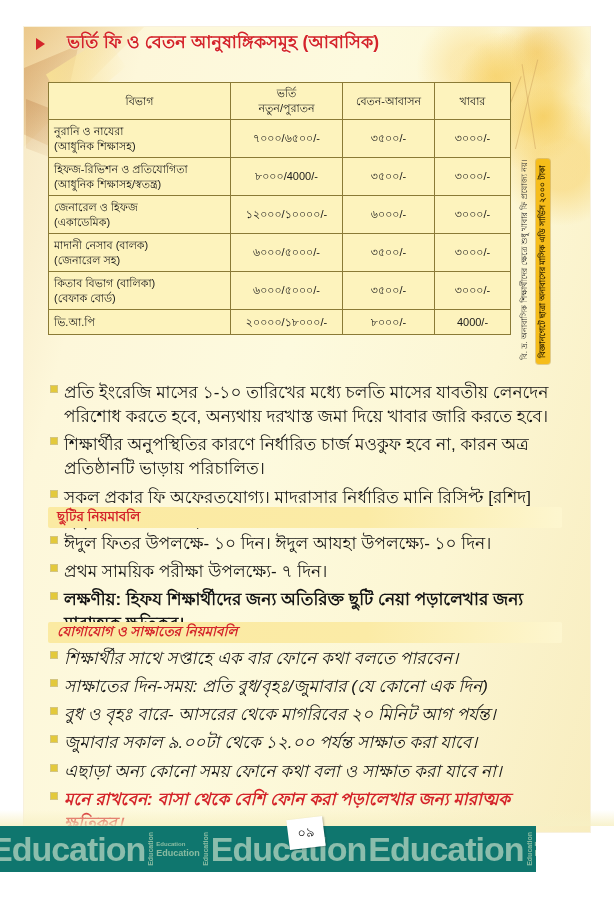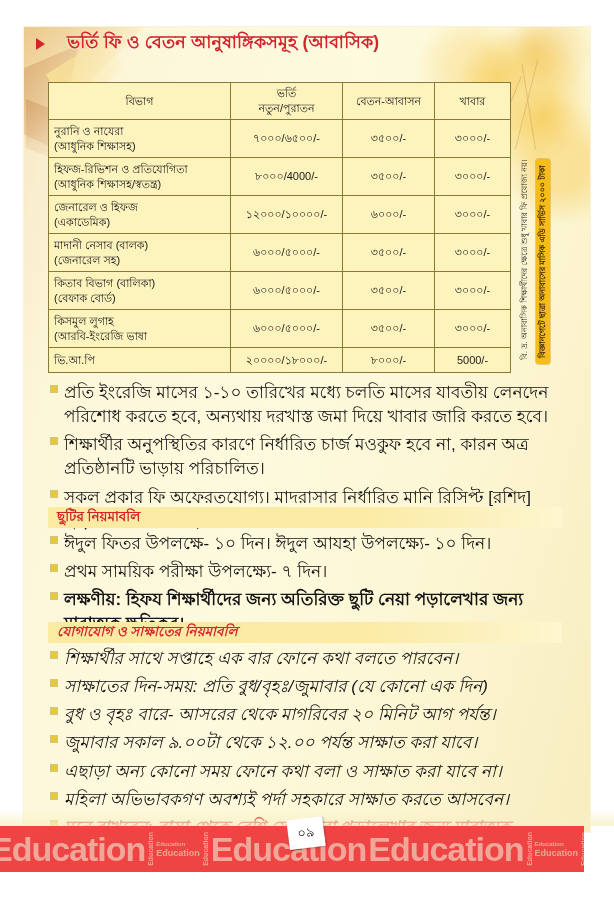--- a/index.html
+++ b/index.html
@@ -206,23 +206,23 @@
     box-shadow: 0 0 0 1px rgba(160,135,20,0.45);
   }
   .rule.bold { font-weight: bold; }
   .rule.red { color: #d4242a; font-weight: bold; }
 
   
   #footer {
     position: absolute;
     left: 0;
     bottom: 32px;
-    width: 584px;
+    width: 536px;
     height: 46px;
-    background: #ef4444;
+    background: #0f766e;
     overflow: hidden;
   }
   #footer-strip {
     position: absolute;
     left: -10px;
     top: 2px;
     width: 640px;
     height: 42px;
     display: flex;
     align-items: center;
@@ -359,35 +359,26 @@
       <tr>
         <td class="dept">
           <span>কিতাব বিভাগ (বালিকা)</span>
           <span class="dept-l2">(বেফাক বোর্ড)</span>
         </td>
         <td class="num">৬০০০/৫০০০/-</td>
         <td class="num">৩৫০০/-</td>
         <td class="num">৩০০০/-</td>
       </tr>
       <tr>
-        <td class="dept">
-          <span>কিসমুল লুগাহ</span>
-          <span class="dept-l2">(আরবি-ইংরেজি ভাষা</span>
-        </td>
-        <td class="num">৬০০০/৫০০০/-</td>
-        <td class="num">৩৫০০/-</td>
-        <td class="num">৩০০০/-</td>
-      </tr>
-      <tr>
         <td class="dept" style="height:18px">
           <span>ভি.আ.পি</span>
         </td>
         <td class="num">২০০০০/১৮০০০/-</td>
         <td class="num">৮০০০/-</td>
-        <td class="num">5000/-</td>
+        <td class="num">4000/-</td>
       </tr>
     </tbody>
   </table>
 
   <div class="vnote" id="vnote-plain">বি. দ্র. অনাবাসিক শিক্ষার্থীদের ক্ষেত্রে শুধু খাবার ফি প্রযোজ্য নয়।</div>
   <div class="vnote" id="vnote-badge">বিজ্ঞানগেটে ছাত্রা অনাবাসের মাসিক এডি সার্ভিস ২০০০ টাকা</div>
 
   <div class="section" style="top:377px;">
     <ul class="rules">
       <li class="rule">প্রতি ইংরেজি মাসের ১-১০ তারিখের মধ্যে চলতি মাসের যাবতীয় লেনদেন পরিশোধ করতে হবে, অন্যথায় দরখাস্ত জমা দিয়ে খাবার জারি করতে হবে।</li>
@@ -410,21 +401,20 @@
   <div class="section" style="top:622px;font-style:italic;">
     <div class="sec-head">
       <span class="sec-head-text">যোগাযোগ ও সাক্ষাতের নিয়মাবলি</span>
     </div>
     <ul class="rules">
       <li class="rule">শিক্ষার্থীর সাথে সপ্তাহে এক বার ফোনে কথা বলতে পারবেন।</li>
       <li class="rule">সাক্ষাতের দিন-সময়: প্রতি বুধ/বৃহঃ/জুমাবার (যে কোনো এক দিন)</li>
       <li class="rule">বুধ ও বৃহঃ বারে- আসরের থেকে মাগরিবের ২০ মিনিট আগ পর্যন্ত।</li>
       <li class="rule">জুমাবার সকাল ৯.০০টা থেকে ১২.০০ পর্যন্ত সাক্ষাত করা যাবে।</li>
       <li class="rule">এছাড়া অন্য কোনো সময় ফোনে কথা বলা ও সাক্ষাত করা যাবে না।</li>
-      <li class="rule">মহিলা অভিভাবকগণ অবশ্যই পর্দা সহকারে সাক্ষাত করতে আসবেন।</li>
       <li class="rule red">মনে রাখবেন: বাসা থেকে বেশি ফোন করা পড়ালেখার জন্য মারাত্মক ক্ষতিকর।</li>
     </ul>
   </div>
 
   <div id="footer-top-fade"></div>
 
   <div id="footer">
     <div id="footer-strip">
       <span class="foot-big">Education</span>
       <span class="foot-vert">Education</span>

